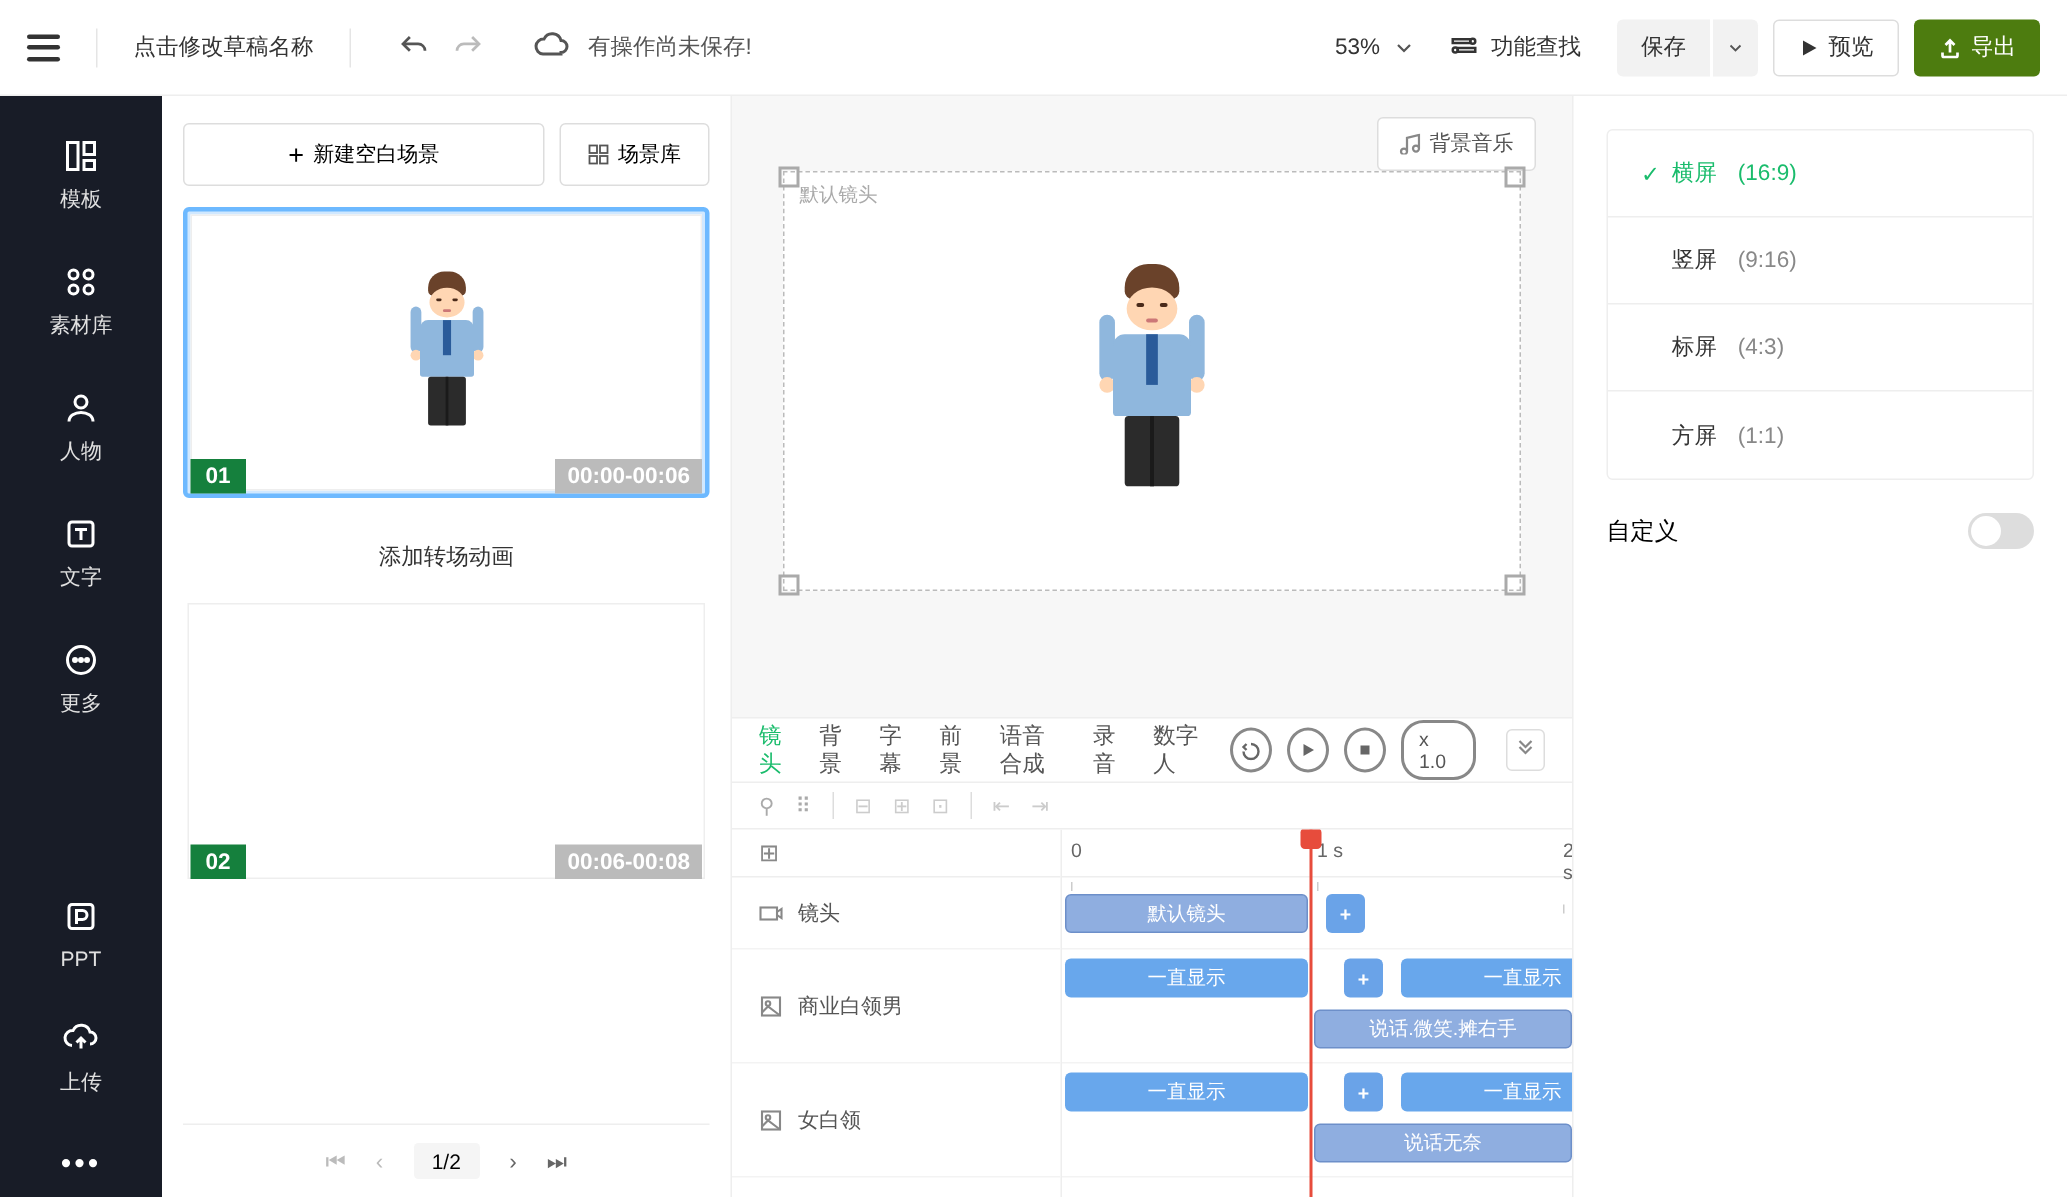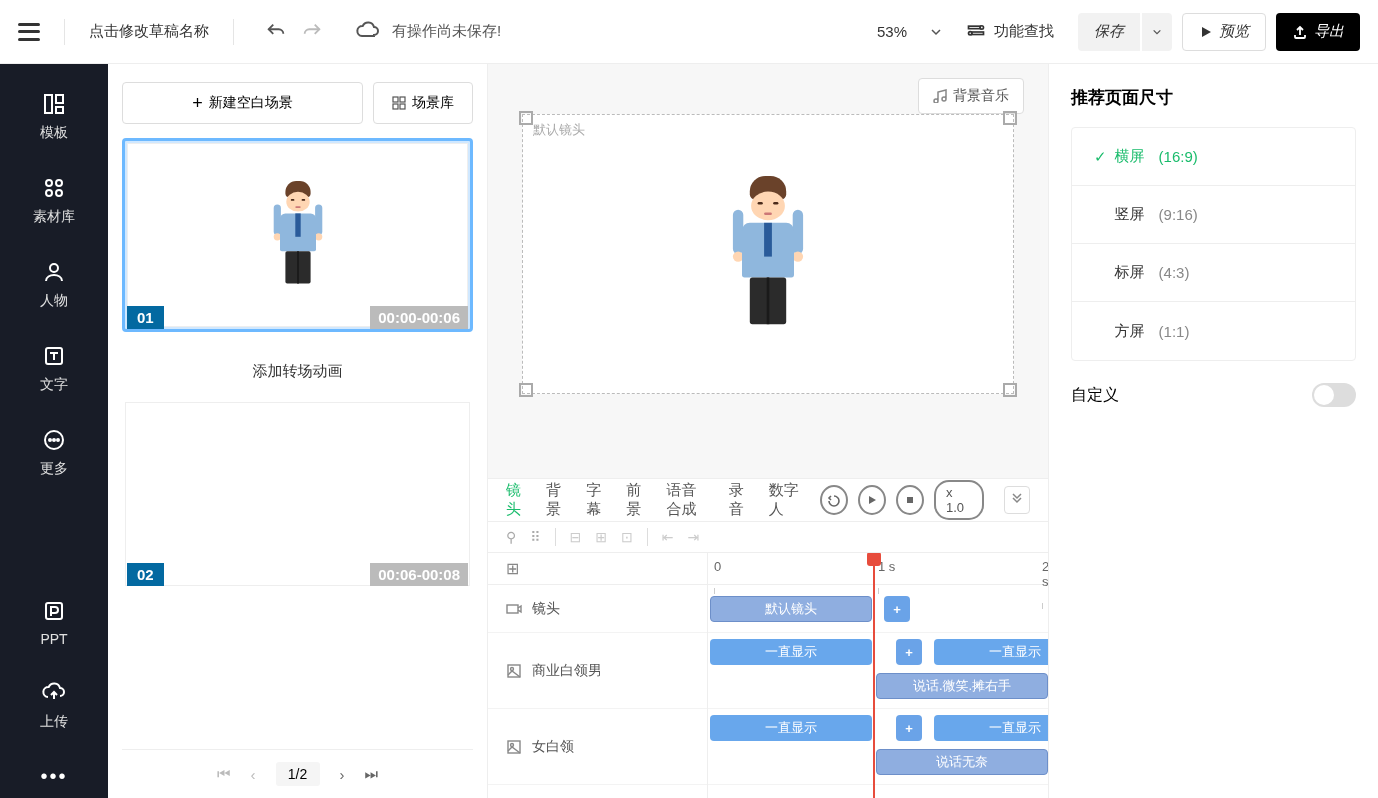--- a/index.html
+++ b/index.html
@@ -5,41 +5,41 @@
 * { margin:0; padding:0; box-sizing:border-box; font-family:-apple-system,BlinkMacSystemFont,"Segoe UI",sans-serif; }
 body { width:1378px; height:798px; overflow:hidden; background:#fff; display:flex; flex-direction:column; }
 .top-bar { height:64px; display:flex; align-items:center; padding:0 18px; border-bottom:1px solid #eee; }
 .hamburger { width:22px; height:18px; display:flex; flex-direction:column; justify-content:space-between; cursor:pointer; }
 .hamburger div { height:3px; background:#333; border-radius:2px; }
 .vdiv { width:1px; height:26px; background:#e5e5e5; margin:0 24px; }
 .draft-name { font-size:15px; color:#333; cursor:pointer; }
 .ico-btn { width:36px; height:36px; display:flex; align-items:center; justify-content:center; cursor:pointer; color:#555; }
 .unsaved { font-size:15px; color:#555; margin-left:6px; }
 .spacer { flex:1; }
-.zoom { font-size:15px; color:#333; display:flex; align-items:center; gap:23px; cursor:pointer; margin-right:24px; }
+.zoom { font-size:15px; color:#333; display:flex; align-items:center; gap:10px; cursor:pointer; margin-right:24px; }
 .search-func { display:flex; align-items:center; gap:8px; font-size:15px; color:#333; cursor:pointer; margin-right:24px; }
-.btn { height:38px; padding:0 16px; border-radius:4px; display:flex; align-items:center; gap:6px; font-size:15px; cursor:pointer; border:none;font-style:italic; }
+.btn { height:38px; padding:0 16px; border-radius:4px; display:flex; align-items:center; gap:6px; font-size:15px; cursor:pointer; border:none; }
 .btn-grey { background:#f2f2f2; color:#333; }
 .btn-split { display:flex; gap:2px; margin-right:10px; }
 .btn-split .main { border-radius:4px 0 0 4px; }
 .btn-split .arrow { border-radius:0 4px 4px 0; padding:0 10px; }
 .btn-white { background:#fff; color:#333; border:1px solid #ddd; margin-right:10px; }
-.btn-green { background:#000000; color:#fff; }
+.btn-green { background:#4d7c0f; color:#fff; }
 .main-area { flex:1; display:flex; overflow:hidden; }
 .side-nav { width:108px; background:#181c27; display:flex; flex-direction:column; align-items:center; padding-top:28px; color:#fff; }
 .nav-item { display:flex; flex-direction:column; align-items:center; gap:8px; margin-bottom:34px; cursor:pointer; font-size:14px; color:#e0e0e0; }
 .nav-bottom { margin-top:auto; margin-bottom:10px; display:flex; flex-direction:column; align-items:center; gap:34px; }
 .scene-panel { width:380px; background:#fff; border-right:1px solid #eee; display:flex; flex-direction:column; padding:18px 14px 0; }
 .scene-top-btns { display:flex; gap:10px; margin-bottom:14px; }
 .panel-btn { flex:1; height:42px; border:1px solid #ddd; border-radius:4px; background:#fff; display:flex; align-items:center; justify-content:center; gap:6px; font-size:14px; cursor:pointer; }
 .panel-btn.small { flex:0 0 100px; }
 .scene-card { border:3px solid transparent; border-radius:4px; margin-bottom:12px; position:relative; background:#fff; cursor:pointer; }
 .scene-card.selected { border-color:#6db9ff; background:#d0e8ff; padding:2px; }
 .scene-card .thumb { width:100%; height:184px; background:#fff; display:flex; align-items:center; justify-content:center; border:1px solid #eee; }
-.scene-card .num { position:absolute; bottom:0; left:2px; background:#0369a1; color:#fff; padding:3px 10px; font-size:15px; font-weight:bold; }
+.scene-card .num { position:absolute; bottom:0; left:2px; background:#15803d; color:#fff; padding:3px 10px; font-size:15px; font-weight:bold; }
 .scene-card .time { position:absolute; bottom:0; right:2px; background:#bbb; color:#fff; padding:3px 8px; font-size:15px; font-weight:bold; }
 .transition-text { text-align:center; font-size:15px; color:#333; margin:18px 0; cursor:pointer; }
 .pager { display:flex; align-items:center; justify-content:center; gap:20px; padding:12px 0; font-size:15px; color:#666; border-top:1px solid #eee; margin-top:auto; }
 .pager-input { width:44px; text-align:center; border:none; background:#f5f5f5; border-radius:3px; padding:4px; font-size:14px; }
 .center-col { flex:1; display:flex; flex-direction:column; background:#f7f7f7; min-width:0; }
 .canvas-wrap { flex:1; position:relative; display:flex; align-items:flex-start; justify-content:center; padding-top:50px; overflow:hidden; }
 .canvas-box { width:492px; height:280px; border:1px dashed #bbb; background:#fff; position:relative; display:flex; align-items:center; justify-content:center; }
 .canvas-box .bracket { position:absolute; width:14px; height:14px; border:2px solid #aaa; }
 .br-tl{top:-4px;left:-4px;border-right:none;border-bottom:none;} .br-tr{top:-4px;right:-4px;border-left:none;border-bottom:none;} .br-bl{bottom:-4px;left:-4px;border-right:none;border-top:none;} .br-br{bottom:-4px;right:-4px;border-left:none;border-top:none;}
 .canvas-label { position:absolute; top:6px; left:10px; font-size:13px; color:#aaa; }
@@ -409,21 +409,20 @@
             <div class="clip clip-add" style="left:188px;top:6px;">+</div>
             <div class="clip clip-lightblue" style="left:226px;width:162px;top:6px;">一直显示</div>
             <div class="clip clip-blue" style="left:168px;right:0;top:40px;width:auto;">说话无奈</div>
           </div>
         </div>
       </div>
     </div>
   </div>
 
   <div class="right-panel">
-    <div class="rp-title">推荐页面尺寸</div>
     <div class="size-list">
       <div class="size-item active">
           <span class="check">✓</span>
           <span>横屏</span>
           <span class="ratio">(16:9)</span>
         </div>
       <div class="size-item">
           <span class="check">✓</span>
           <span>竖屏</span>
           <span class="ratio">(9:16)</span>

